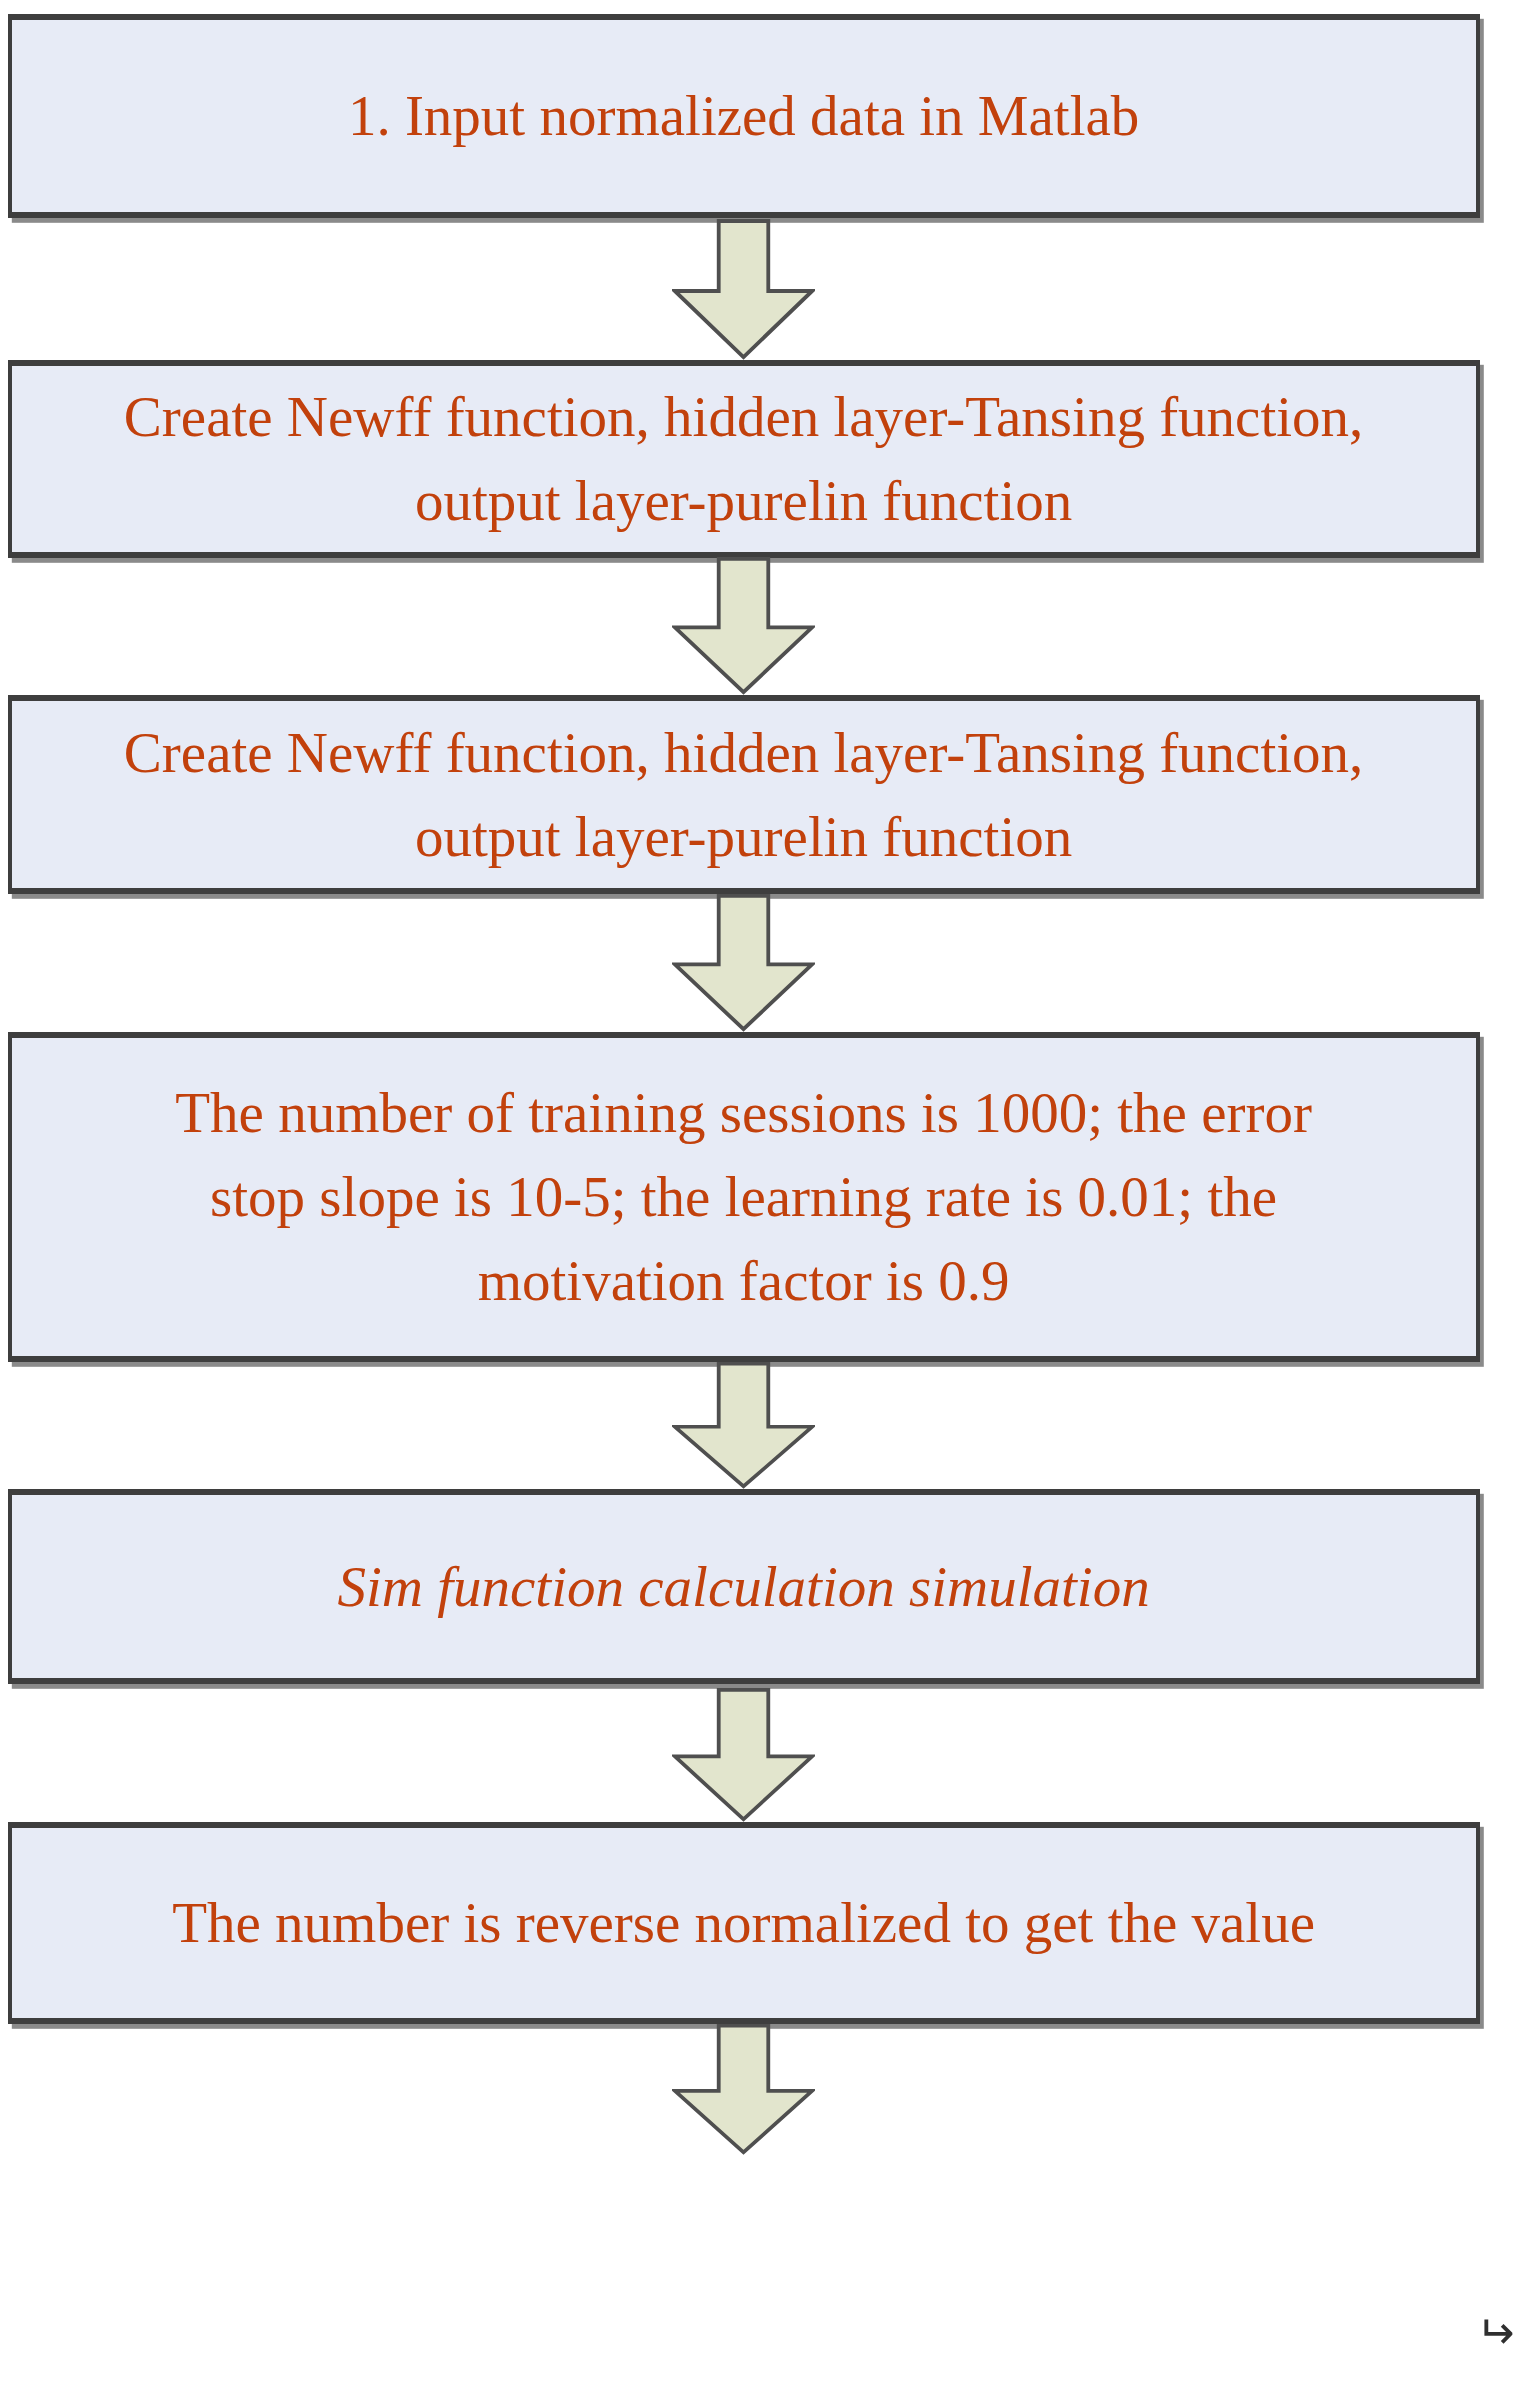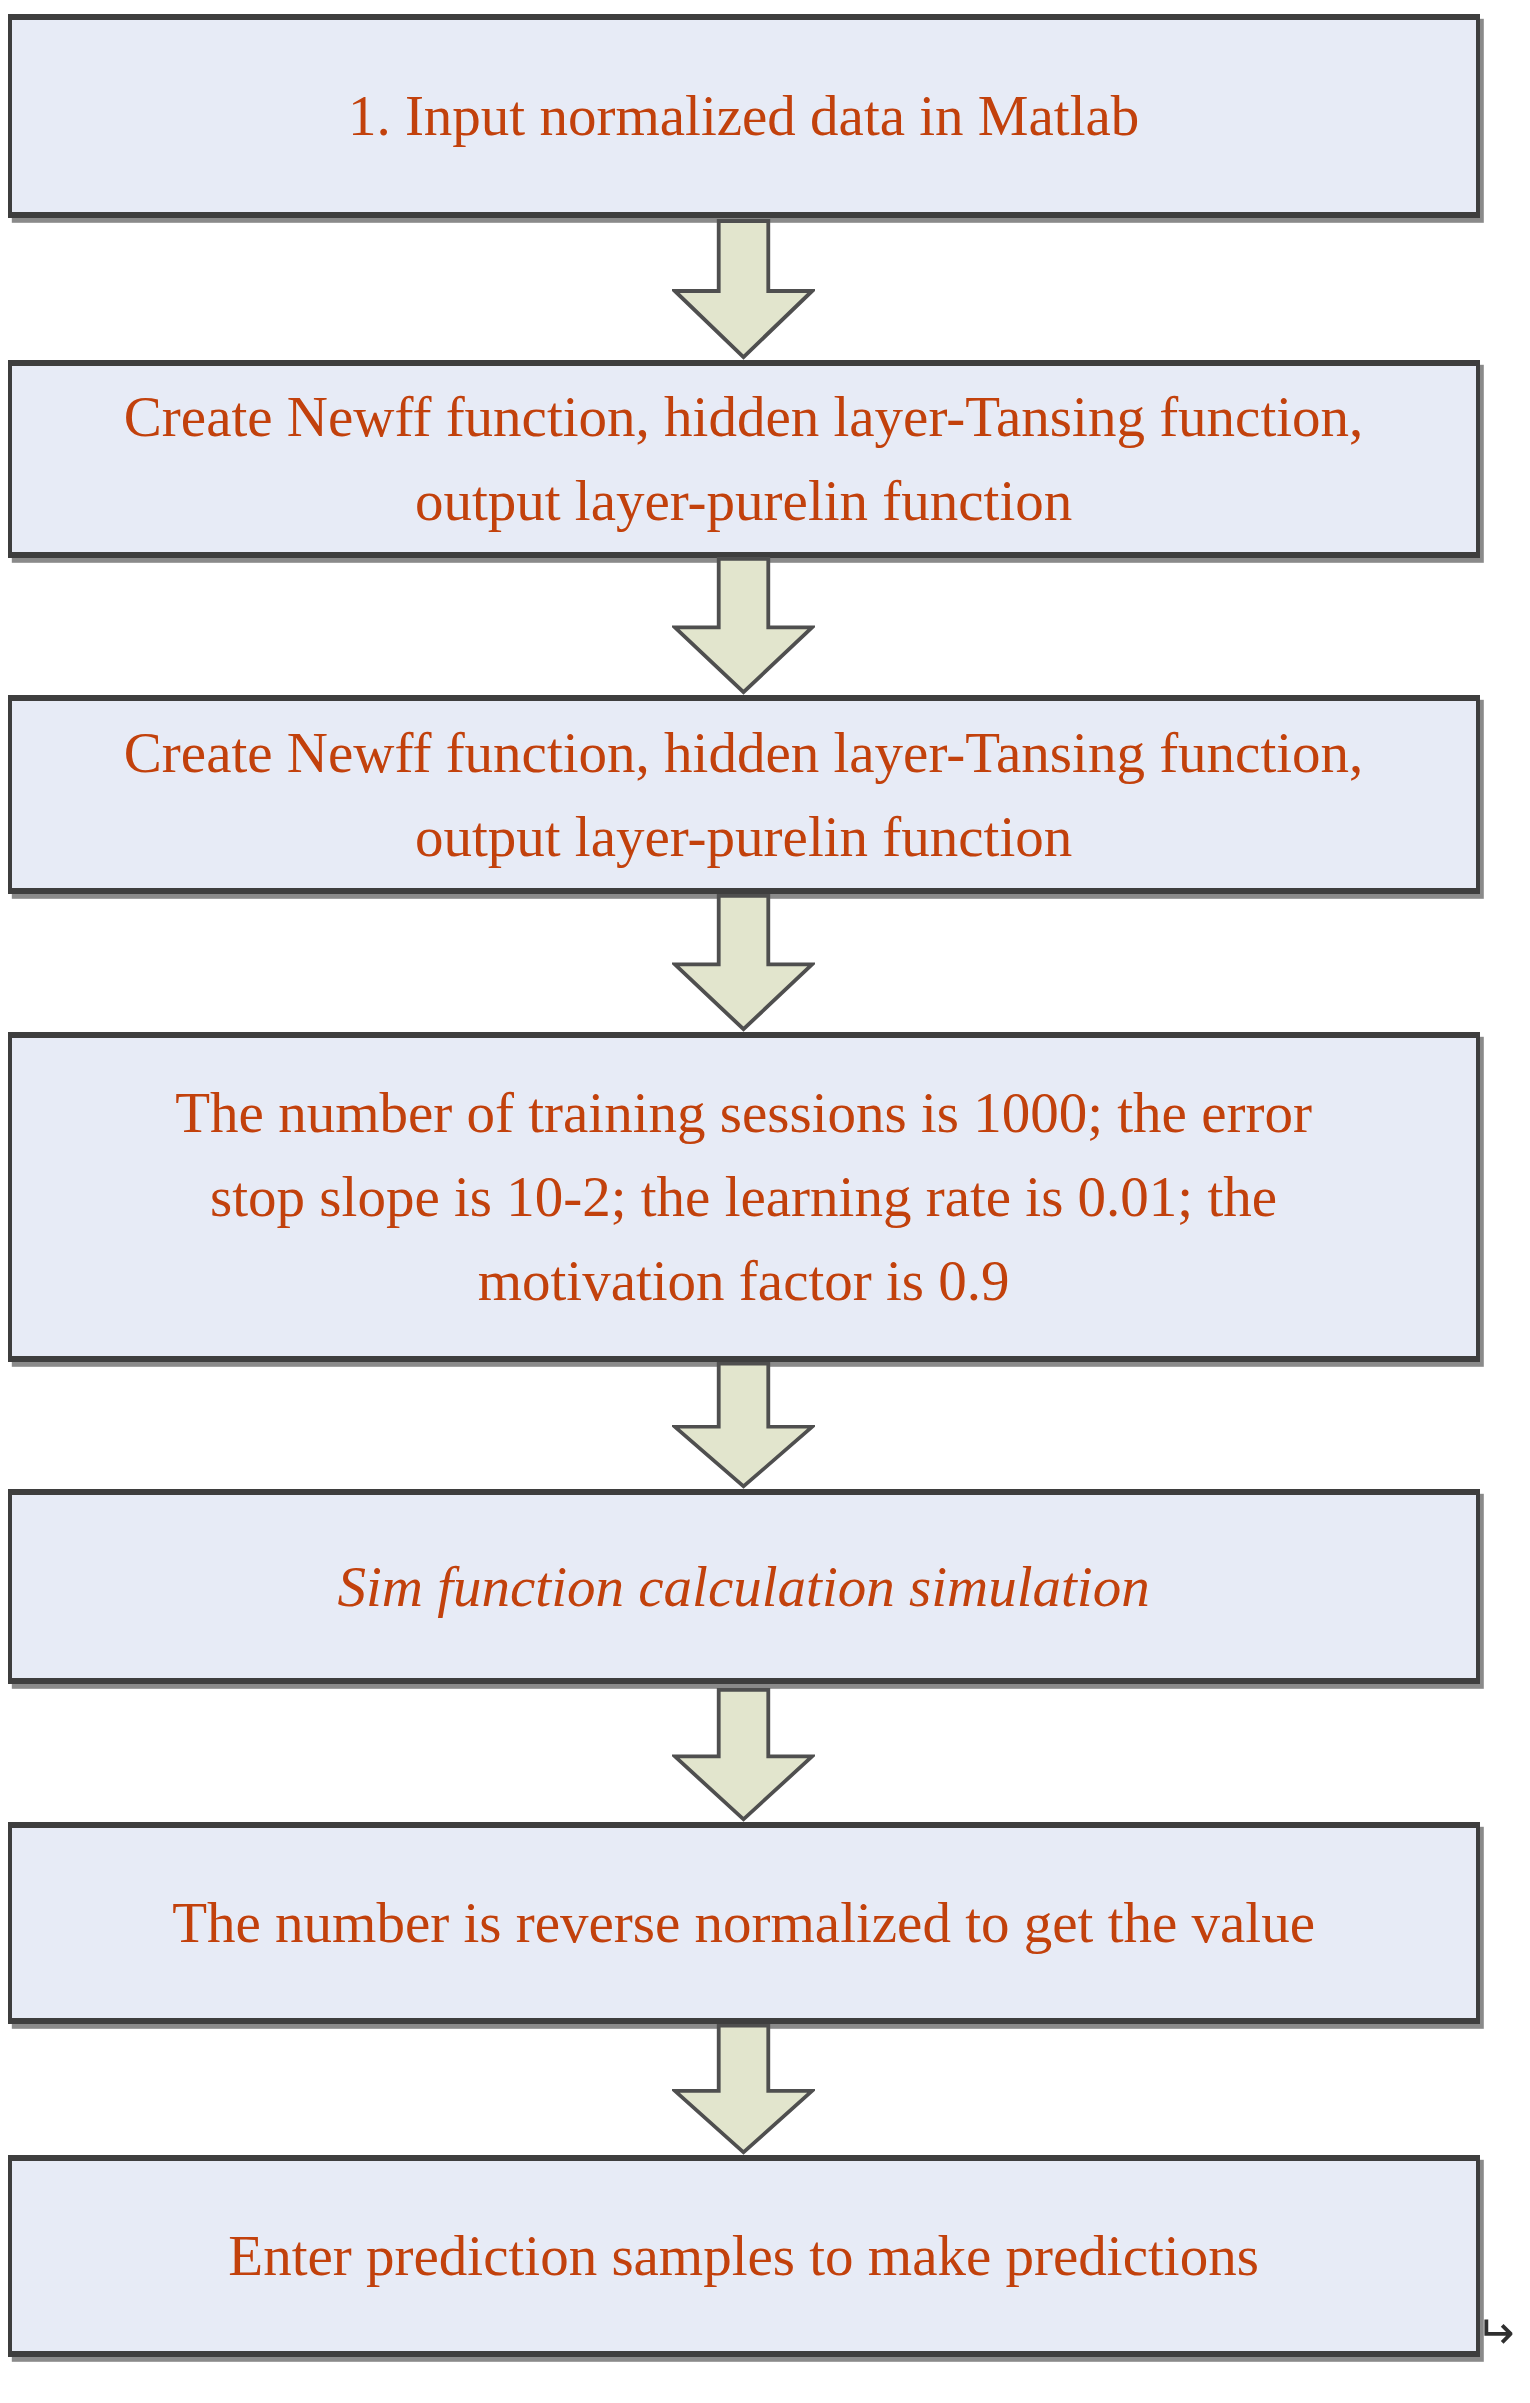--- a/index.html
+++ b/index.html
@@ -94,21 +94,21 @@
     <span class="flow-label">Create Newff function, hidden layer-Tansing function,
 output layer-purelin function</span>
   </div>
 
   <svg class="arrow a3" viewBox="0 0 150 145" preserveAspectRatio="none" aria-hidden="true">
     <polygon points="49,2 101,2 101,74 147,74 75,142 3,74 49,74"></polygon>
   </svg>
 
   <div class="flow-box b4">
     <span class="flow-label">The number of training sessions is 1000; the error
-stop slope is 10-2; the learning rate is 0.01; the
+stop slope is 10-5; the learning rate is 0.01; the
 motivation factor is 0.9</span>
   </div>
 
   <svg class="arrow a4" viewBox="0 0 150 145" preserveAspectRatio="none" aria-hidden="true">
     <polygon points="49,2 101,2 101,74 147,74 75,142 3,74 49,74"></polygon>
   </svg>
 
   <div class="flow-box b5">
     <span class="flow-label">Sim function calculation simulation</span>
   </div>
@@ -118,20 +118,17 @@
   </svg>
 
   <div class="flow-box b6">
     <span class="flow-label">The number is reverse normalized to get the value</span>
   </div>
 
   <svg class="arrow a6" viewBox="0 0 150 145" preserveAspectRatio="none" aria-hidden="true">
     <polygon points="49,2 101,2 101,74 147,74 75,142 3,74 49,74"></polygon>
   </svg>
 
-  <div class="flow-box b7">
-    <span class="flow-label">Enter prediction samples to make predictions</span>
-  </div>
 
   <span class="para-mark">↵</span>
 
 </div>
 
 
 </body></html>

